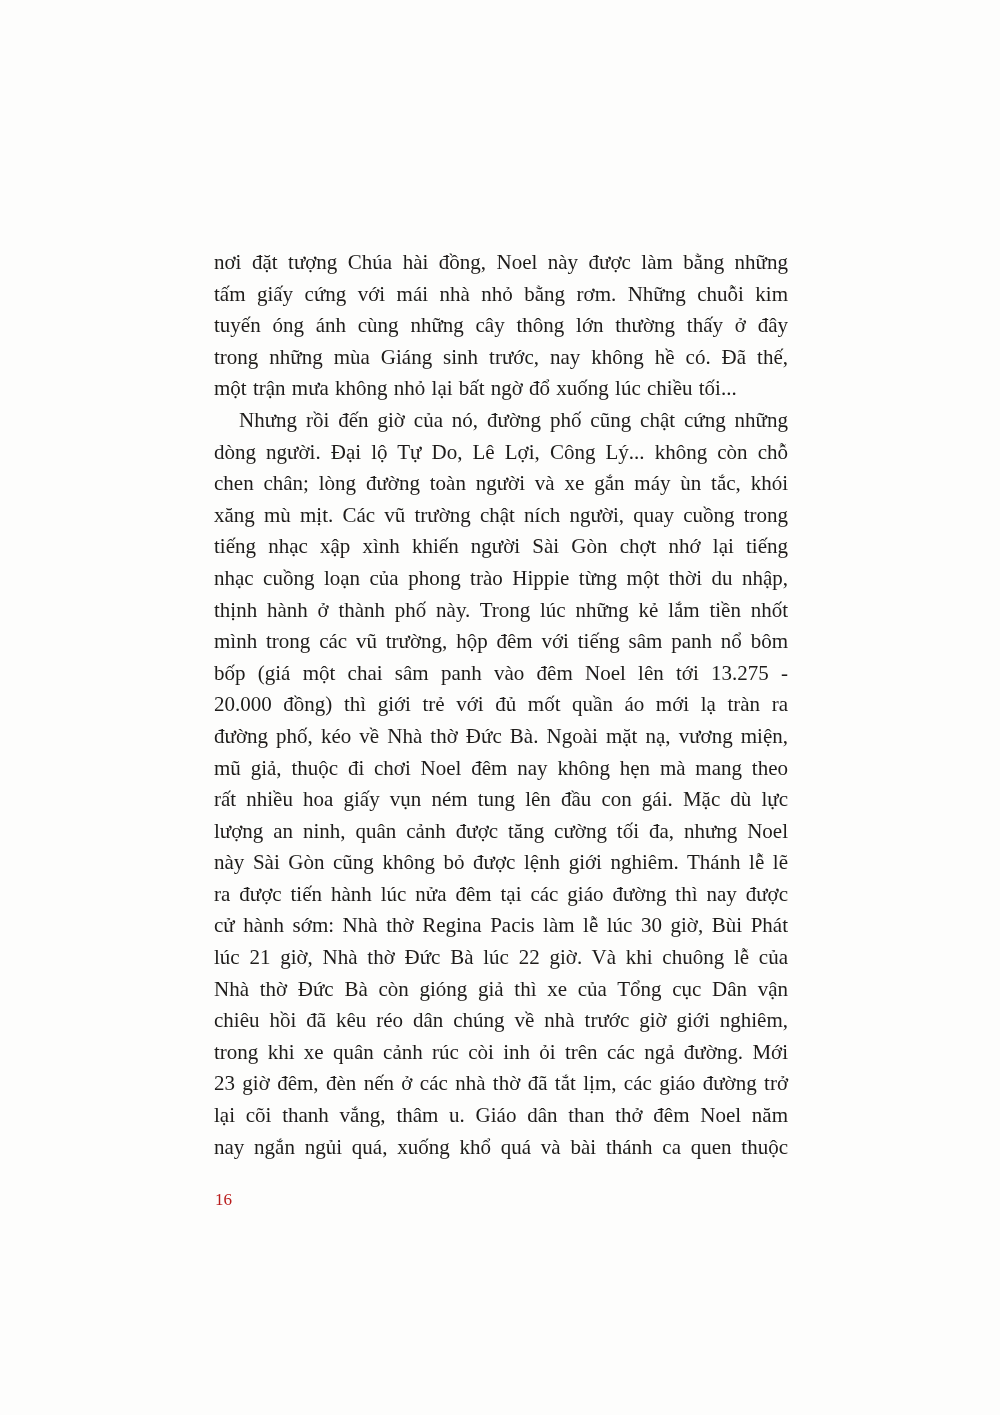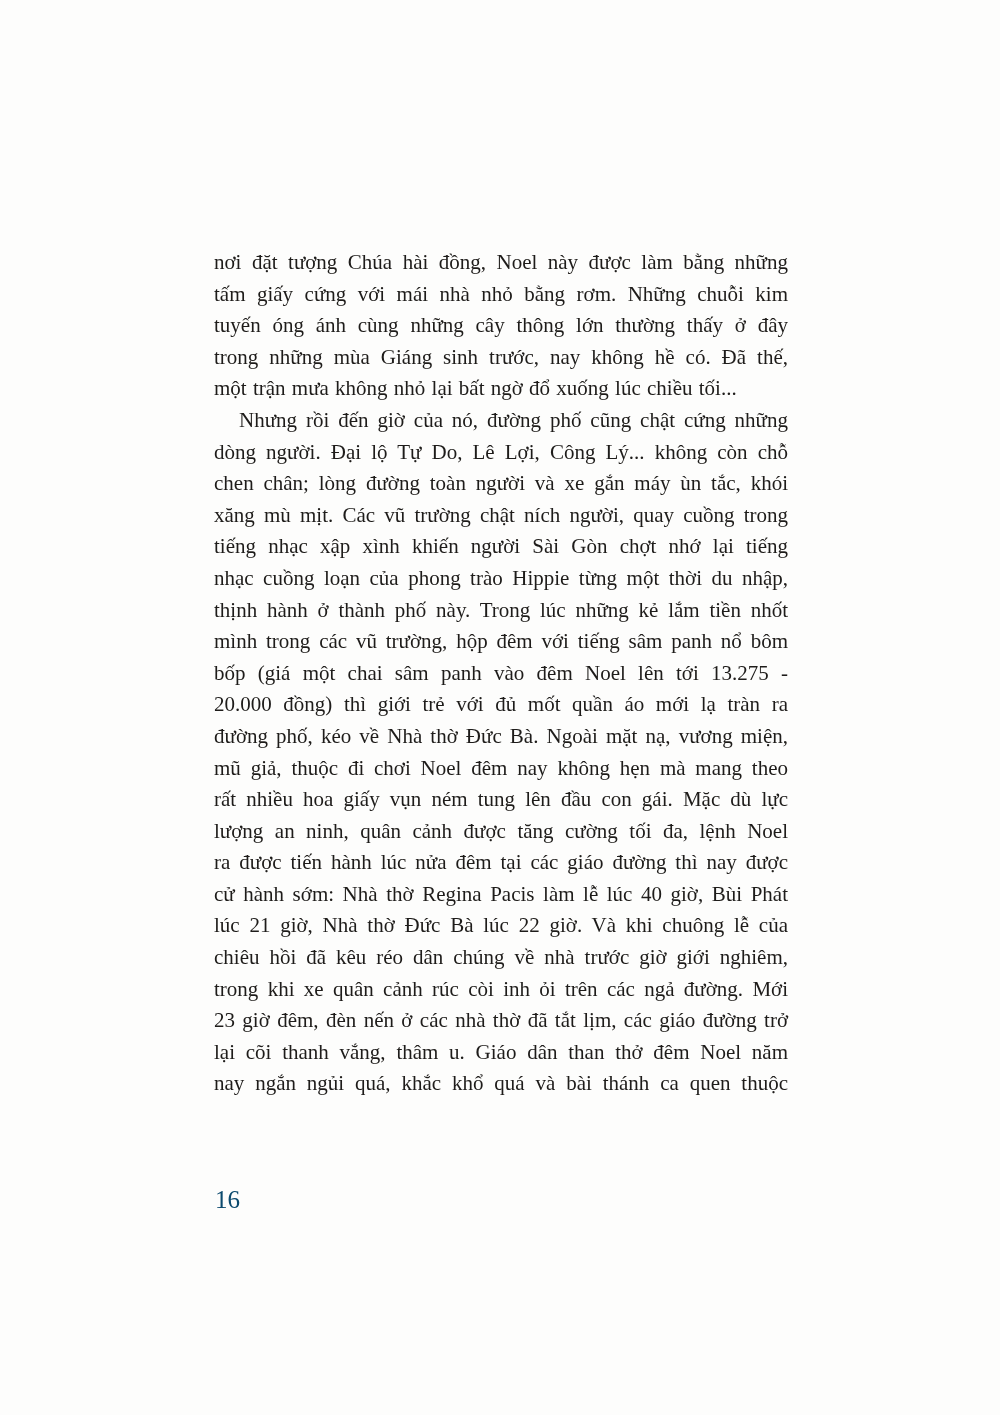--- a/index.html
+++ b/index.html
@@ -42,23 +42,23 @@
     text-align: center;
     text-align-last: left;
   }
   .line.indent {
     text-indent: 25px;
   }
   .page-number {
     position: absolute;
     left: 215px;
     top: 1186px;
-    font-size: 25px;
+    font-size: 17px;
     line-height: 28px;
-    color: #0c4a6e;
+    color: #b91c1c;
   }
 </style>
 </head>
 <body>
 
 <div class="book-page">
   <div class="text-block" id="text-block">
       <div class="paragraph">
         <div class="line">nơi đặt tượng Chúa hài đồng, Noel này được làm bằng những</div>
         <div class="line">tấm giấy cứng với mái nhà nhỏ bằng rơm. Những chuỗi kim</div>
@@ -73,25 +73,27 @@
         <div class="line">xăng mù mịt. Các vũ trường chật ních người, quay cuồng trong</div>
         <div class="line">tiếng nhạc xập xình khiến người Sài Gòn chợt nhớ lại tiếng</div>
         <div class="line">nhạc cuồng loạn của phong trào Hippie từng một thời du nhập,</div>
         <div class="line">thịnh hành ở thành phố này. Trong lúc những kẻ lắm tiền nhốt</div>
         <div class="line">mình trong các vũ trường, hộp đêm với tiếng sâm panh nổ bôm</div>
         <div class="line">bốp (giá một chai sâm panh vào đêm Noel lên tới 13.275 -</div>
         <div class="line">20.000 đồng) thì giới trẻ với đủ mốt quần áo mới lạ tràn ra</div>
         <div class="line">đường phố, kéo về Nhà thờ Đức Bà. Ngoài mặt nạ, vương miện,</div>
         <div class="line">mũ giả, thuộc đi chơi Noel đêm nay không hẹn mà mang theo</div>
         <div class="line">rất nhiều hoa giấy vụn ném tung lên đầu con gái. Mặc dù lực</div>
-        <div class="line">lượng an ninh, quân cảnh được tăng cường tối đa, lệnh Noel</div>
+        <div class="line">lượng an ninh, quân cảnh được tăng cường tối đa, nhưng Noel</div>
+        <div class="line">này Sài Gòn cũng không bỏ được lệnh giới nghiêm. Thánh lễ lẽ</div>
         <div class="line">ra được tiến hành lúc nửa đêm tại các giáo đường thì nay được</div>
-        <div class="line">cử hành sớm: Nhà thờ Regina Pacis làm lễ lúc 40 giờ, Bùi Phát</div>
+        <div class="line">cử hành sớm: Nhà thờ Regina Pacis làm lễ lúc 30 giờ, Bùi Phát</div>
         <div class="line">lúc 21 giờ, Nhà thờ Đức Bà lúc 22 giờ. Và khi chuông lễ của</div>
+        <div class="line">Nhà thờ Đức Bà còn gióng giả thì xe của Tổng cục Dân vận</div>
         <div class="line">chiêu hồi đã kêu réo dân chúng về nhà trước giờ giới nghiêm,</div>
         <div class="line">trong khi xe quân cảnh rúc còi inh ỏi trên các ngả đường. Mới</div>
         <div class="line">23 giờ đêm, đèn nến ở các nhà thờ đã tắt lịm, các giáo đường trở</div>
         <div class="line">lại cõi thanh vắng, thâm u. Giáo dân than thở đêm Noel năm</div>
-        <div class="line">nay ngắn ngủi quá, khắc khổ quá và bài thánh ca quen thuộc</div>
+        <div class="line">nay ngắn ngủi quá, xuống khổ quá và bài thánh ca quen thuộc</div>
       </div>
     </div>
   <div class="page-number">16</div>
 </div>
 
 </body></html>

